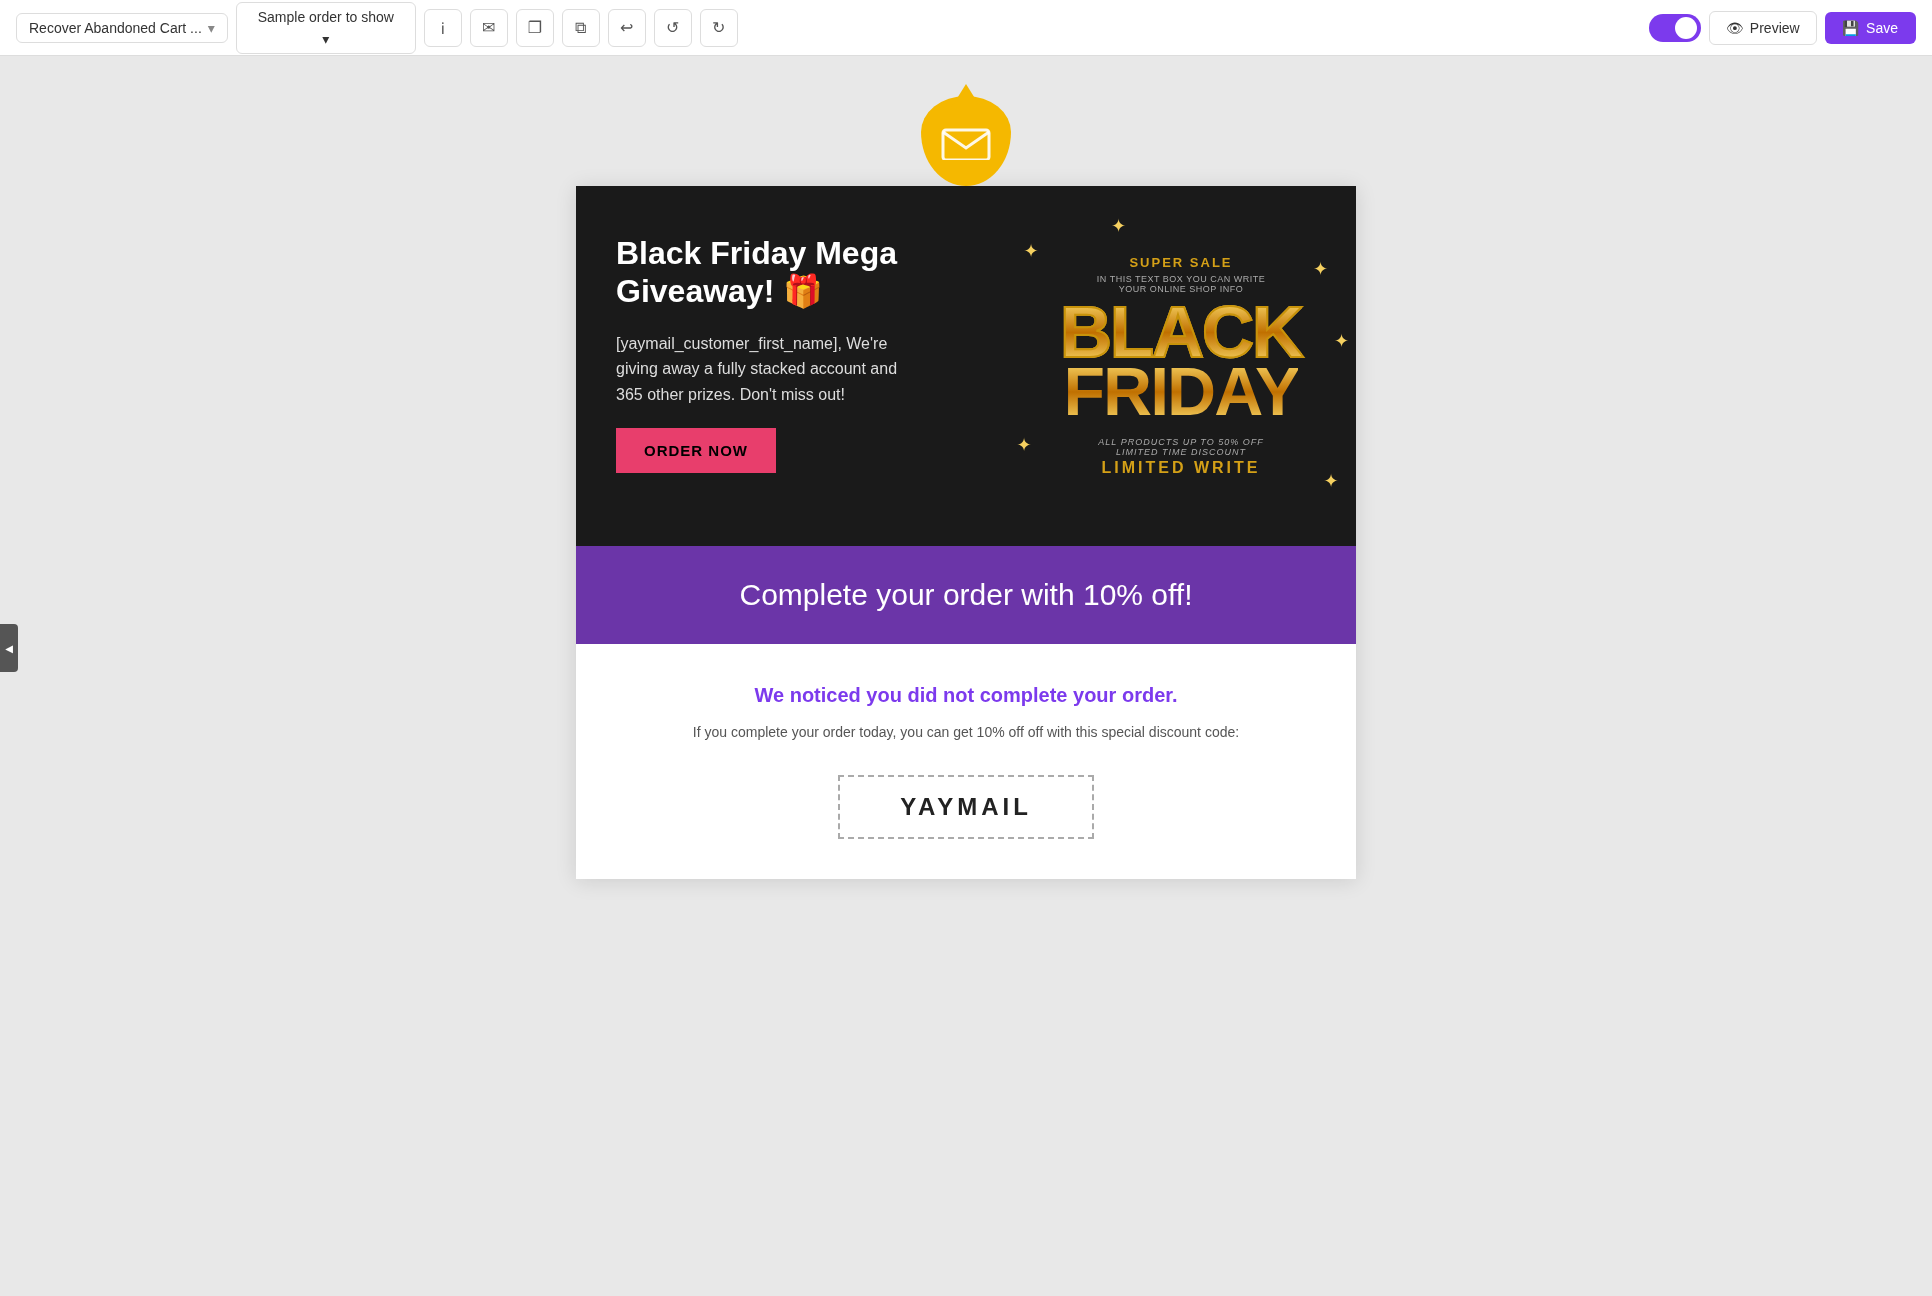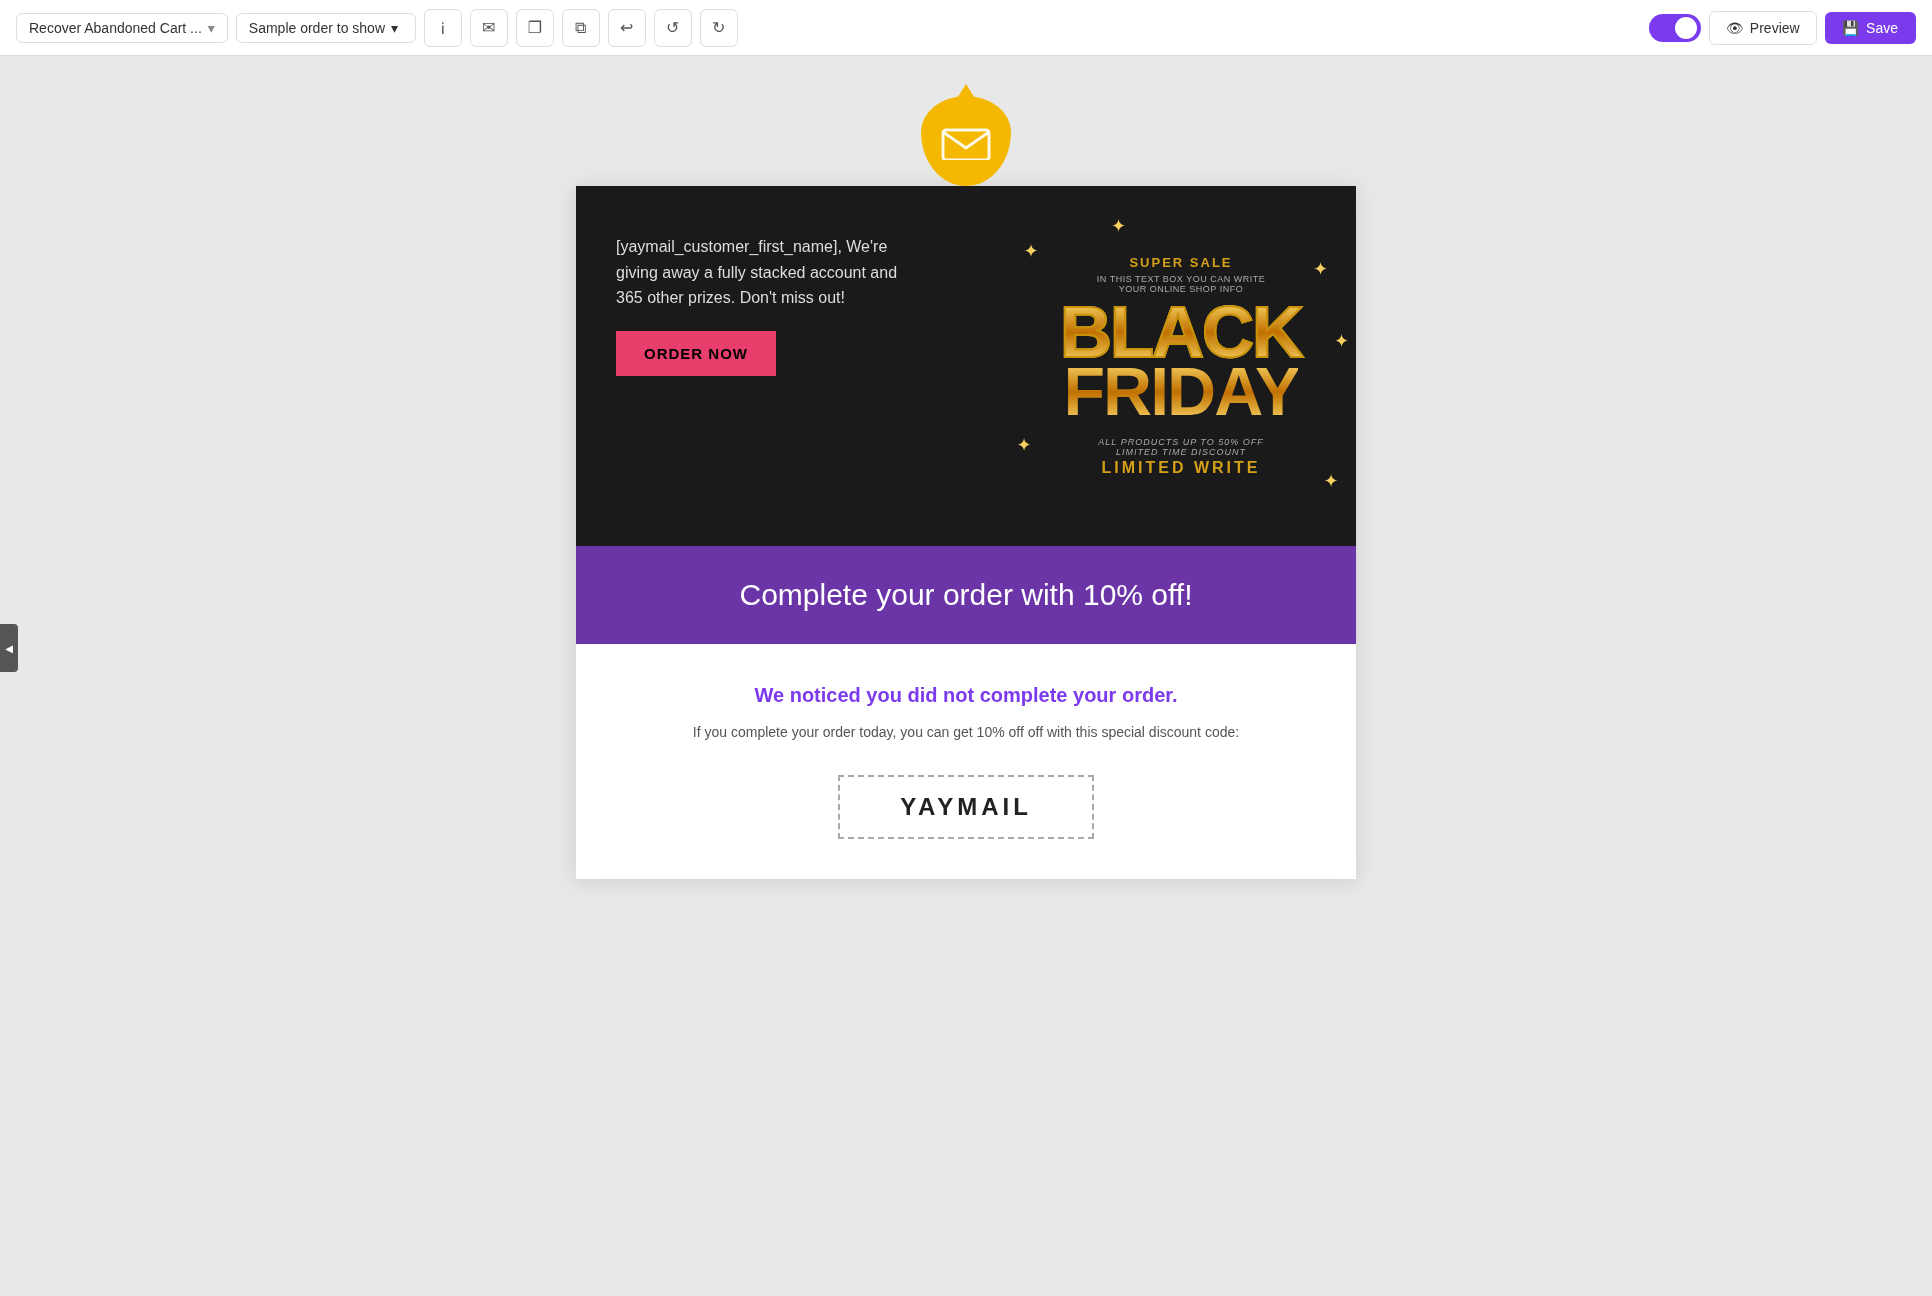--- a/index.html
+++ b/index.html
@@ -44,20 +44,21 @@
       align-items: center;
       gap: 6px;
       padding: 6px 12px;
       border: 1px solid #ddd;
       border-radius: 6px;
       cursor: pointer;
       font-size: 14px;
       color: #333;
       background: #fff;
       min-width: 180px;
+      flex-direction: column;
     }
     .toolbar-icon-btn {
       width: 38px;
       height: 38px;
       border: 1px solid #ddd;
       border-radius: 6px;
       background: #fff;
       display: flex;
       align-items: center;
       justify-content: center;
@@ -409,20 +410,21 @@
         <path d="M2 10 L25 26 L48 10" stroke="rgba(255,255,255,0.9)" stroke-width="3" fill="none"></path>
       </svg>
     </div>
   </div>
 
   <div class="email-card">
 
     <div class="hero">
 
       <div class="hero-left">
+        <div class="hero-title">Black Friday Mega Giveaway! 🎁</div>
         <div class="hero-body">[yaymail_customer_first_name], We're giving away a fully stacked account and 365 other prizes. Don't miss out!</div>
         <button class="order-now-btn">
           <span>ORDER NOW</span>
         </button>
       </div>
 
       <div class="hero-right">
         <div class="bf-visual">
 
           <span class="sparkle" style="top:15%;left:5%;">✦</span>

